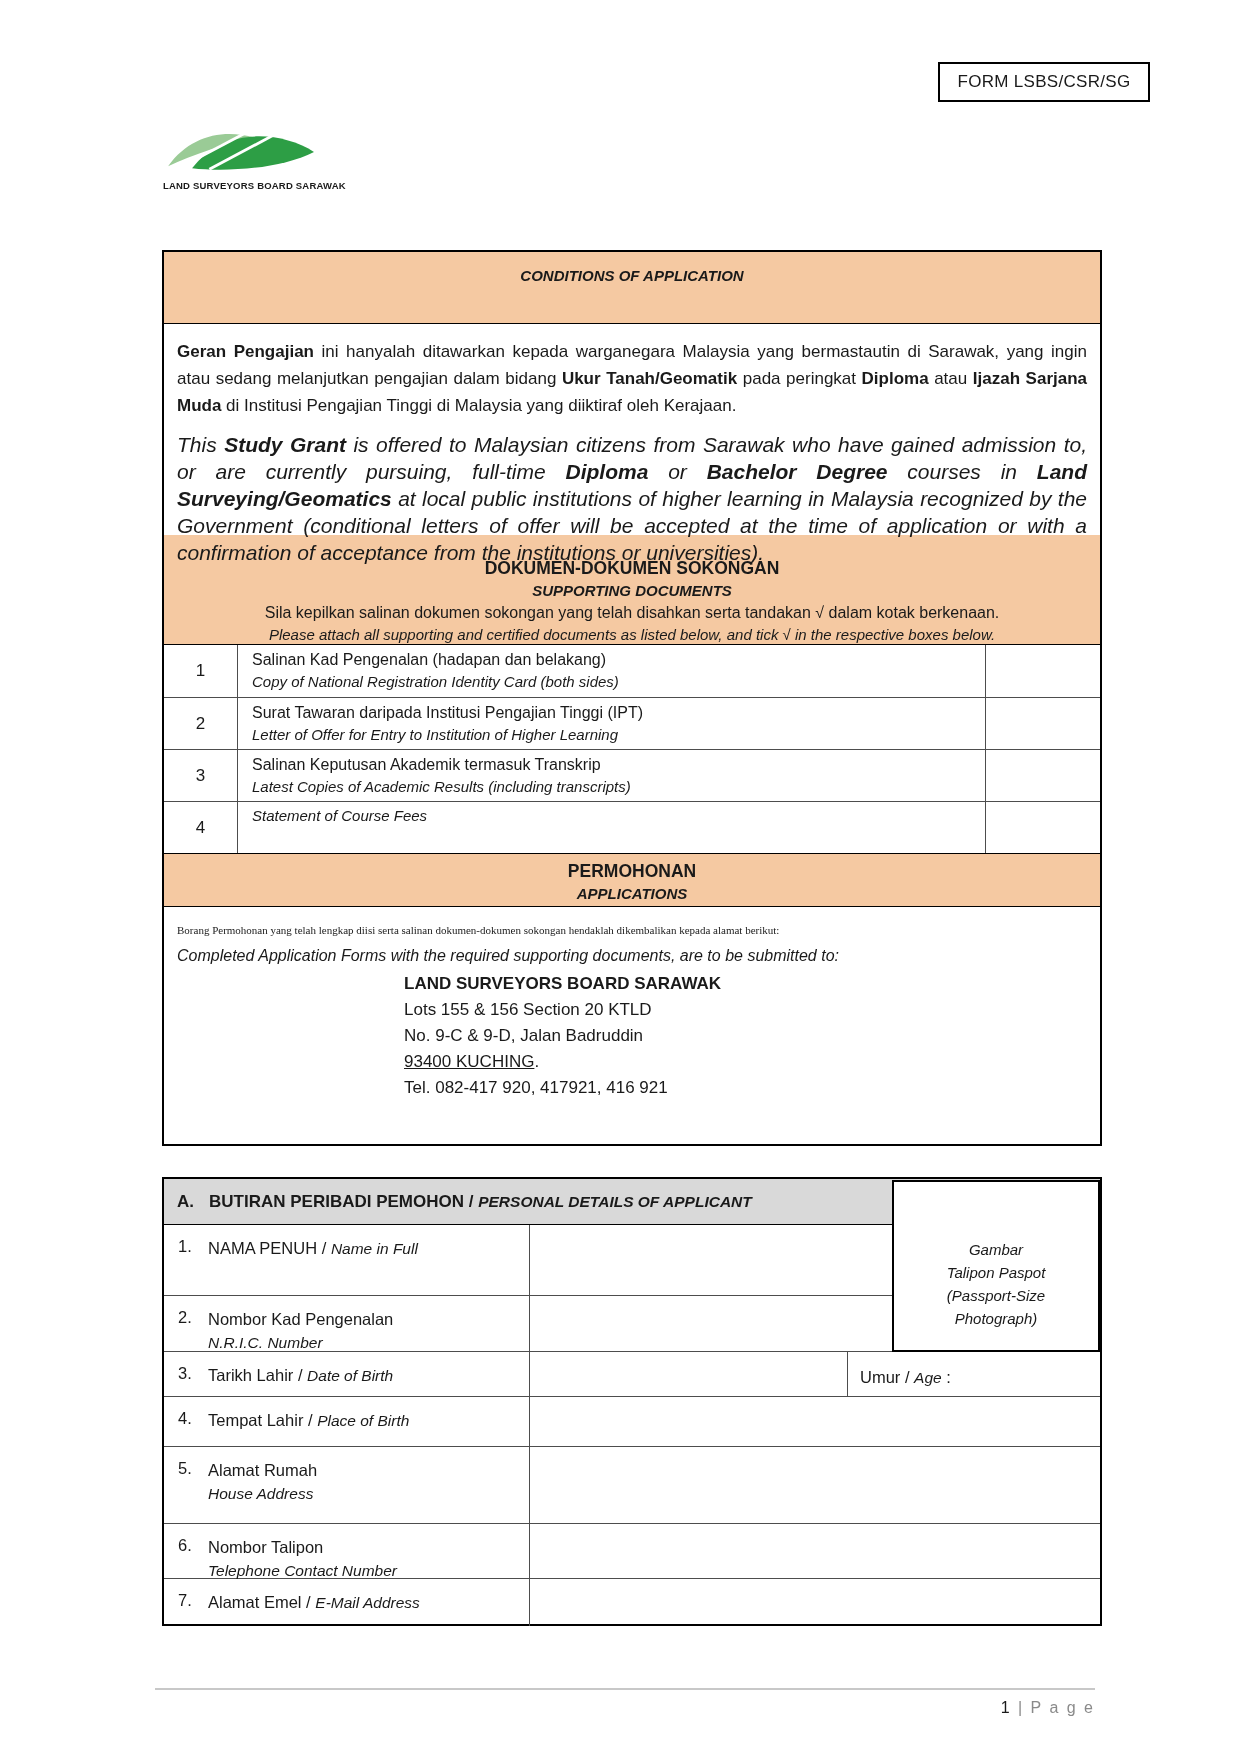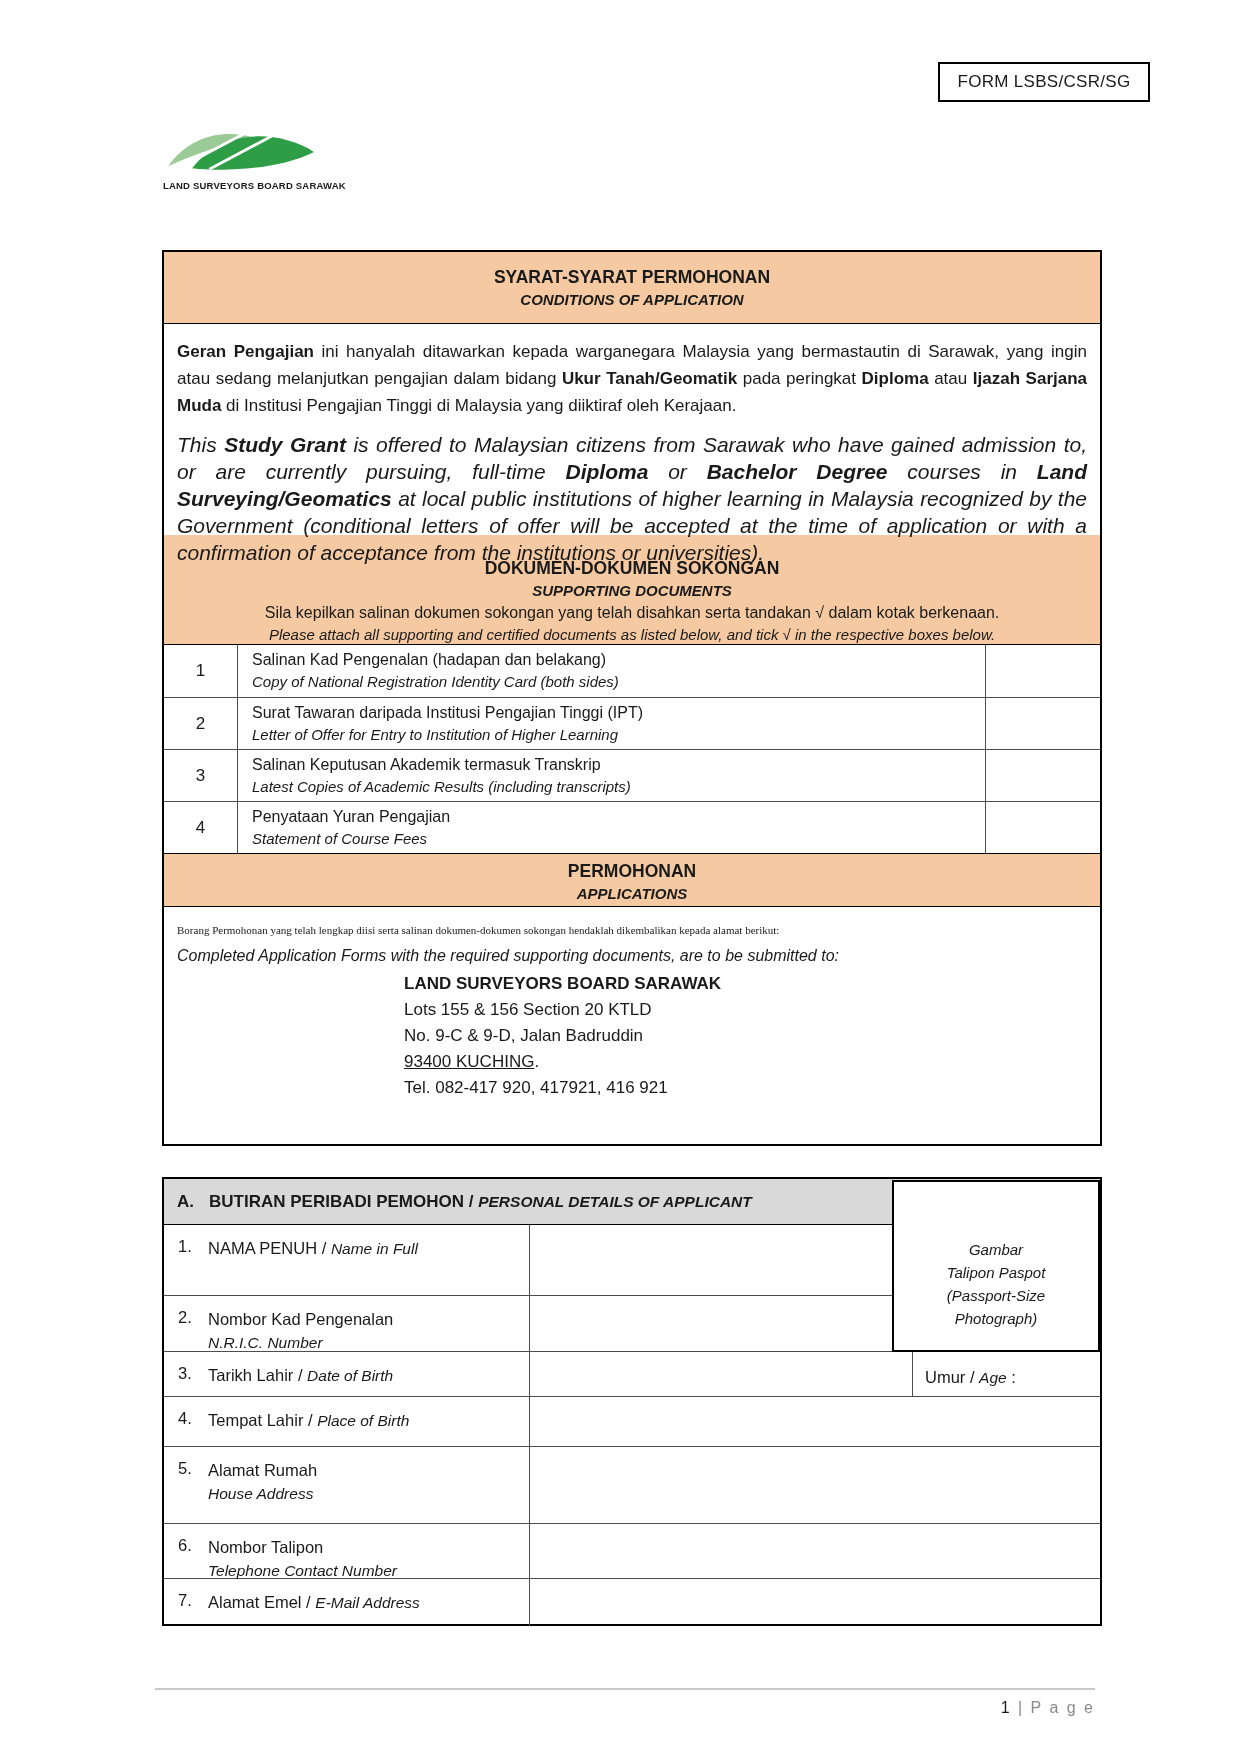--- a/index.html
+++ b/index.html
@@ -59,21 +59,21 @@
   .a-head .num { font-weight:bold; font-size:17px; width:32px; }
   .a-head .ms { font-weight:bold; font-size:17px; }
   .a-head .en { font-weight:bold; font-style:italic; font-size:15.5px; }
   .a-row { display:flex; }
   .a-row + .a-row { border-top:1.5px solid #4d4d4d; }
   .a-label { width:366px; border-right:1.5px solid #4d4d4d; padding:12px 0 0 14px; display:flex; }
   .a-num { width:30px; font-size:16.5px; flex:none; }
   .a-ms { font-size:16.5px; line-height:23px; }
   .a-en { font-size:15.5px; font-style:italic; line-height:23px; }
   .a-value { flex:1; }
-  .age-cell { width:188px; border-left:1.5px solid #4d4d4d; padding:14px 0 0 12px;
+  .age-cell { width:253px; border-left:1.5px solid #4d4d4d; padding:14px 0 0 12px;
     font-size:16.5px; white-space:nowrap; }
   .r1{height:70px;} .r2{height:56px;} .r3{height:45px;} .r4{height:50px;}
   .r5{height:77px;} .r6{height:55px;} .r7{height:48px;}
 
   
   .photo-box { left:892px; top:1180px; width:208px; height:172px; background:#fff;
     border:2px solid #000; text-align:center; padding-top:56px;
     font-style:italic; font-size:15px; line-height:23px; }
 
   
@@ -98,21 +98,20 @@
       <path d="M14,44 L84,7" stroke="#ffffff" stroke-width="3" fill="none"></path>
       <path d="M46,45 L112,10" stroke="#ffffff" stroke-width="3" fill="none"></path>
     </svg>
     <div class="logo-caption">LAND SURVEYORS BOARD SARAWAK</div>
   </div>
 
 
   <div class="abs main-box">
 
     <div class="sec-head orange cond-head">
-      <div class="h-ms">SYARAT-SYARAT PERMOHONAN</div>
       <div class="h-en">CONDITIONS OF APPLICATION</div>
     </div>
 
     <div class="cond-body">
       <p class="ms"><span style="font-weight: bold;">Geran Pengajian</span><span> ini hanyalah ditawarkan kepada warganegara Malaysia yang bermastautin di Sarawak, yang ingin atau sedang melanjutkan pengajian dalam bidang </span><span style="font-weight: bold;">Ukur Tanah/Geomatik</span><span> pada peringkat </span><span style="font-weight: bold;">Diploma</span><span> atau </span><span style="font-weight: bold;">Ijazah Sarjana Muda</span><span> di Institusi Pengajian Tinggi di Malaysia yang diiktiraf oleh Kerajaan.</span></p>
       <p class="en"><span>This </span><span style="font-weight: bold;">Study Grant</span><span> is offered to Malaysian citizens from Sarawak who have gained admission to, or are currently pursuing, full-time </span><span style="font-weight: bold;">Diploma</span><span> or </span><span style="font-weight: bold;">Bachelor Degree</span><span> courses in </span><span style="font-weight: bold;">Land Surveying/Geomatics</span><span> at local public institutions of higher learning in Malaysia recognized by the Government (conditional letters of offer will be accepted at the time of application or with a confirmation of acceptance from the institutions or universities).</span></p>
     </div>
 
     <div class="sec-head orange docs-head">
       <div class="h-ms">DOKUMEN-DOKUMEN SOKONGAN</div>
@@ -141,21 +140,20 @@
       <div class="doc-num">3</div>
       <div class="doc-text">
         <div class="doc-ms">Salinan Keputusan Akademik termasuk Transkrip</div>
         <div class="doc-en">Latest Copies of Academic Results (including transcripts)</div>
       </div>
       <div class="doc-tick"></div>
     </div>
     <div class="doc-row">
       <div class="doc-num">4</div>
       <div class="doc-text">
-        <div class="doc-ms">Penyataan Yuran Pengajian</div>
         <div class="doc-en">Statement of Course Fees</div>
       </div>
       <div class="doc-tick"></div>
     </div>
 
     <div class="sec-head orange perm-head">
       <div class="h-ms">PERMOHONAN</div>
       <div class="h-en">APPLICATIONS</div>
     </div>
 

